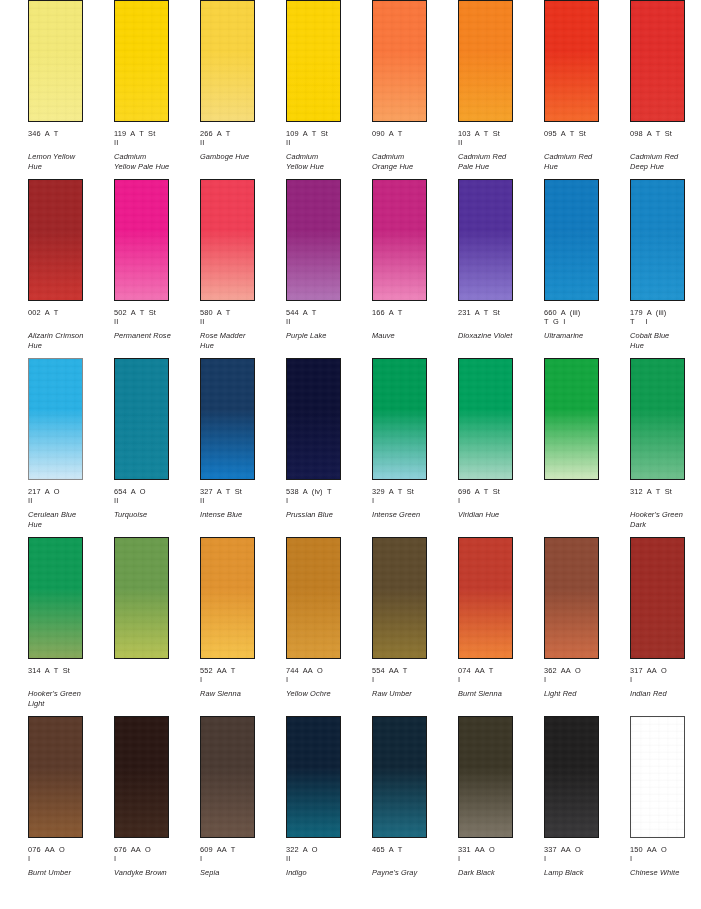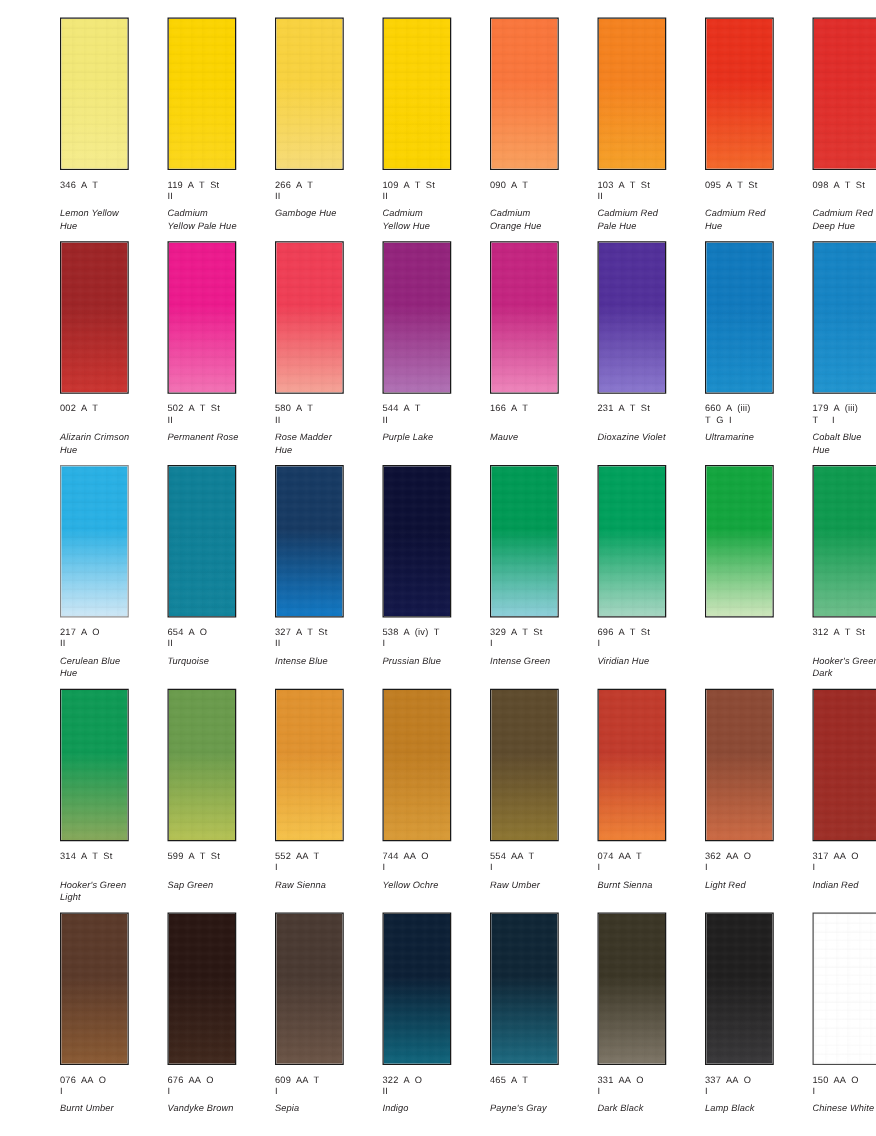--- a/index.html
+++ b/index.html
@@ -14,23 +14,22 @@
     font-family: "Liberation Sans", sans-serif;
     color: #231f20;
     overflow: hidden;
   }
   #chart-grid {
     display: grid;
     grid-template-columns: repeat(8, 86px);
     grid-auto-rows: 179px;
     column-gap: 0px;
     row-gap: 0px;
-    padding: 14px 0 0 28px;
+    padding: 0 0 0 28px;
     box-sizing: border-box;
-    margin-left: 20px;
   }
   .swatch-cell {
     width: 86px;
     position: relative;
   }
   .swatch-chip {
     width: 55px;
     height: 122px;
     border: 1px solid #1a1a1a;
     box-sizing: border-box;
@@ -364,25 +363,20 @@
         <div class="swatch-perm"></div>
         <div class="swatch-name">Hooker's Green
 Light</div>
       </div>
     </div>
     <div class="swatch-cell">
       <div class="swatch-chip" style="border-color: rgb(26, 26, 26);">
         <div class="grad" style="background: linear-gradient(rgb(106, 155, 76) 0%, rgb(106, 155, 76) 42%, rgb(181, 194, 84) 100%);"></div>
         <div class="tex"></div>
       </div>
-      <div class="swatch-meta">
-        <div class="swatch-code">599  A  T  St</div>
-        <div class="swatch-perm"></div>
-        <div class="swatch-name">Sap Green</div>
-      </div>
     </div>
     <div class="swatch-cell">
       <div class="swatch-chip" style="border-color: rgb(26, 26, 26);">
         <div class="grad" style="background: linear-gradient(rgb(224, 146, 47) 0%, rgb(224, 146, 47) 42%, rgb(245, 194, 74) 100%);"></div>
         <div class="tex"></div>
       </div>
       <div class="swatch-meta">
         <div class="swatch-code">552  AA  T</div>
         <div class="swatch-perm">I</div>
         <div class="swatch-name">Raw Sienna</div>

